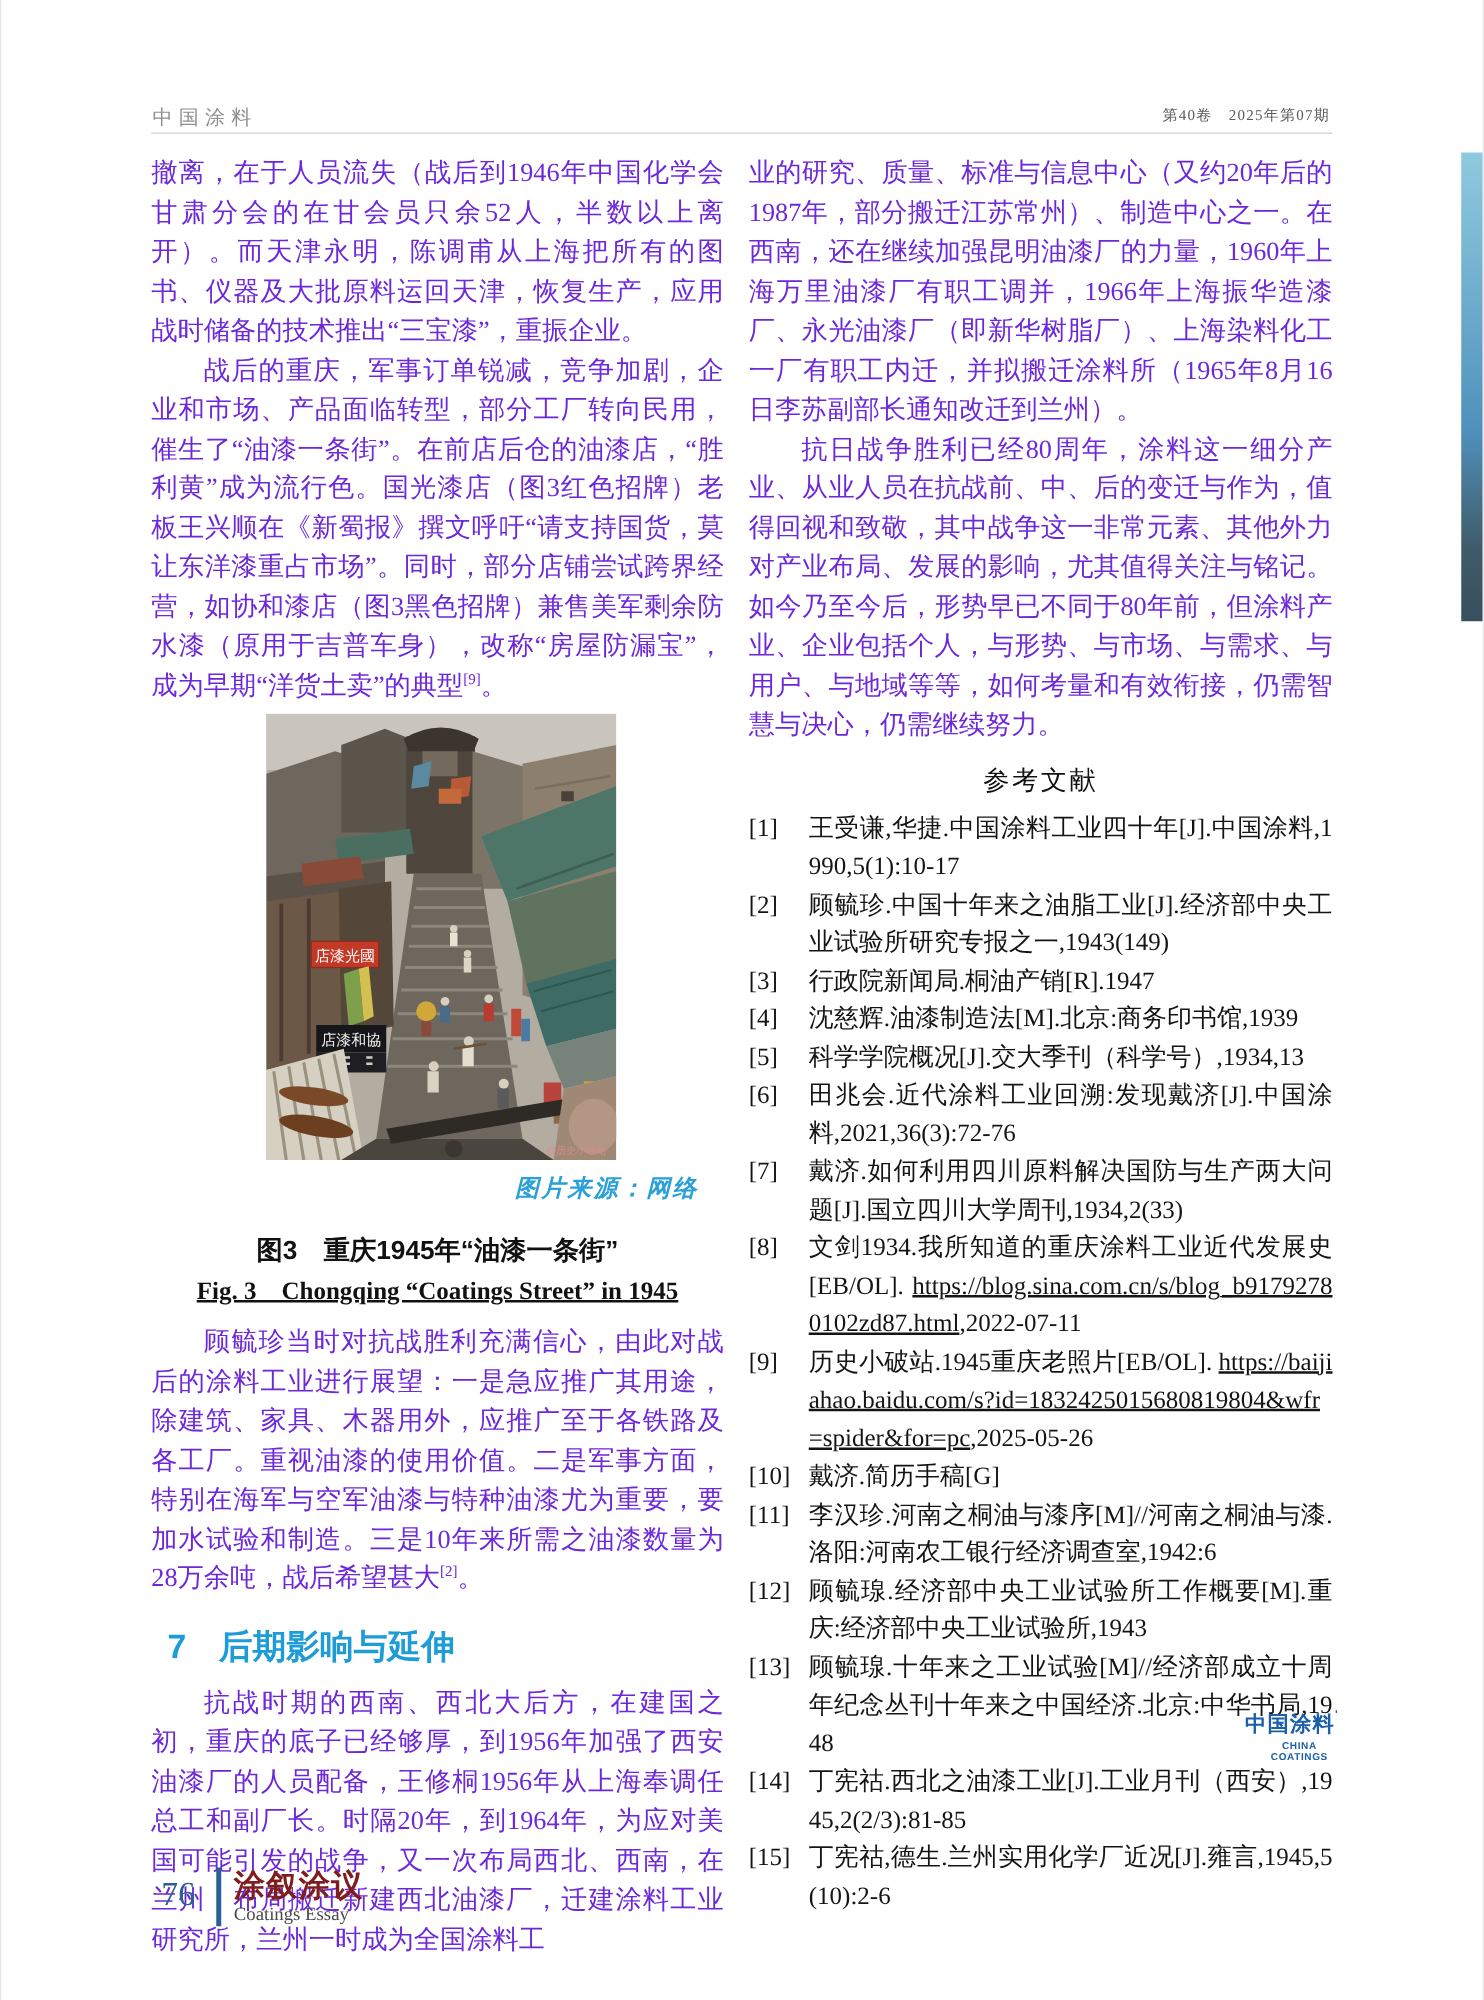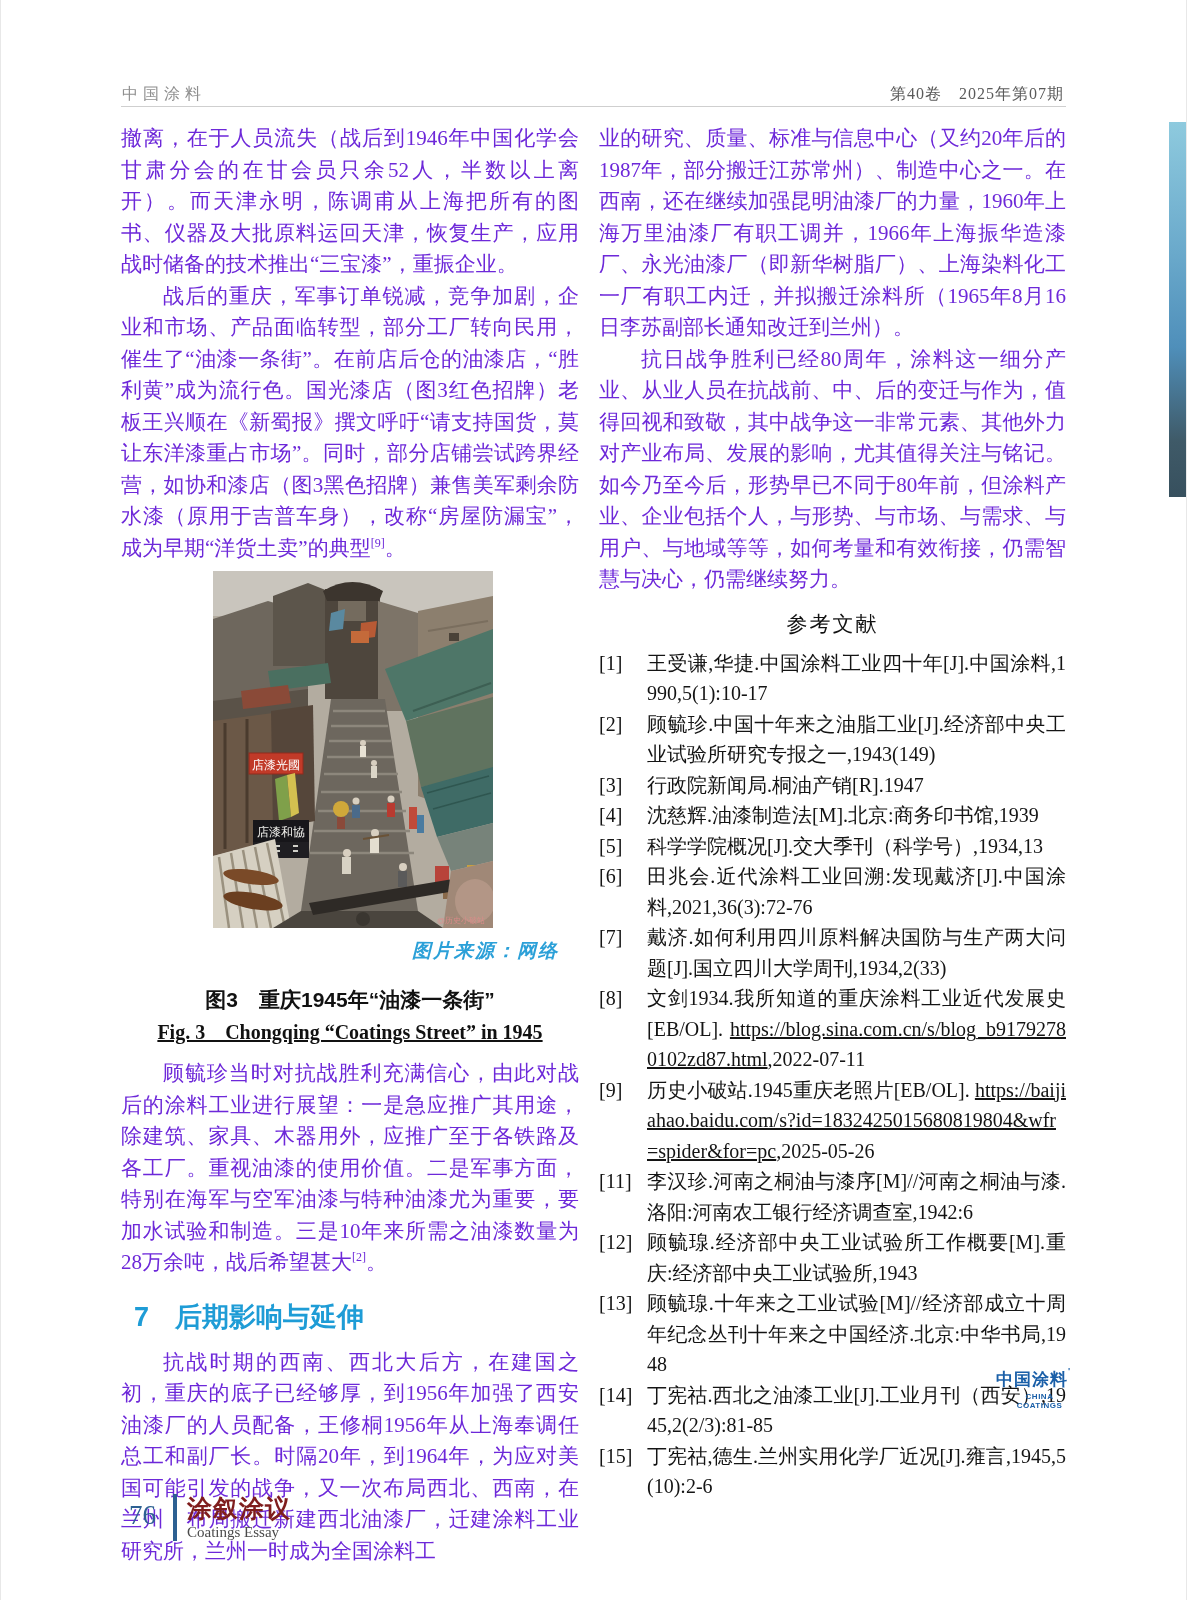--- a/index.html
+++ b/index.html
@@ -9,21 +9,21 @@
     margin:0 auto; overflow:hidden;
     font-family:"Liberation Serif","DejaVu Serif",serif;
     color:#1a1a1a;
   }
   
   .hdr-left {
     position:absolute; left:121px; top:84px; font-size:16px; color:#8f8f8f;
     letter-spacing:5px; font-family:"Liberation Sans","DejaVu Sans",sans-serif;
   }
   .hdr-right {
-    position:absolute; right:122px; top:84px; font-size:16px; color:#5a5a5a;
+    position:absolute; right:122px; top:84px; font-size:12px; color:#5a5a5a;
     font-family:"Liberation Serif","DejaVu Serif",serif; letter-spacing:1px;
   }
   .hdr-rule {
     position:absolute; left:120px; top:106px; width:945px; height:1px; background:#cfcfcf;
   }
   
   .edge-bar {
     position:absolute; left:1168px; top:122px; width:19px; height:375px;
     background:linear-gradient(180deg,#8ecade 0%,#6aa9cb 35%,#4f8fba 60%,#3f5a68 85%,#37505e 100%);
   }
@@ -275,20 +275,24 @@
         </div>
         <div class="ref-row">
           <span class="ref-num">[8]</span>
           <span class="ref-text"><span>文剑1934.我所知道的重庆涂料工业近代发展史[EB/OL]. </span><span class="u">https://blog.sina.com.cn/s/blog_b91792780102zd87.html</span><span>,2022-07-11</span></span>
         </div>
         <div class="ref-row">
           <span class="ref-num">[9]</span>
           <span class="ref-text"><span>历史小破站.1945重庆老照片[EB/OL]. </span><span class="u">https://baijiahao.baidu.com/s?id=1832425015680819804&amp;wfr=spider&amp;for=pc</span><span>,2025-05-26</span></span>
         </div>
         <div class="ref-row">
+          <span class="ref-num">[10]</span>
+          <span class="ref-text"><span>戴济.简历手稿[G]</span></span>
+        </div>
+        <div class="ref-row">
           <span class="ref-num">[11]</span>
           <span class="ref-text"><span>李汉珍.河南之桐油与漆序[M]//河南之桐油与漆.洛阳:河南农工银行经济调查室,1942:6</span></span>
         </div>
         <div class="ref-row">
           <span class="ref-num">[12]</span>
           <span class="ref-text"><span>顾毓瑔.经济部中央工业试验所工作概要[M].重庆:经济部中央工业试验所,1943</span></span>
         </div>
         <div class="ref-row">
           <span class="ref-num">[13]</span>
           <span class="ref-text"><span>顾毓瑔.十年来之工业试验[M]//经济部成立十周年纪念丛刊十年来之中国经济.北京:中华书局,1948</span></span>

